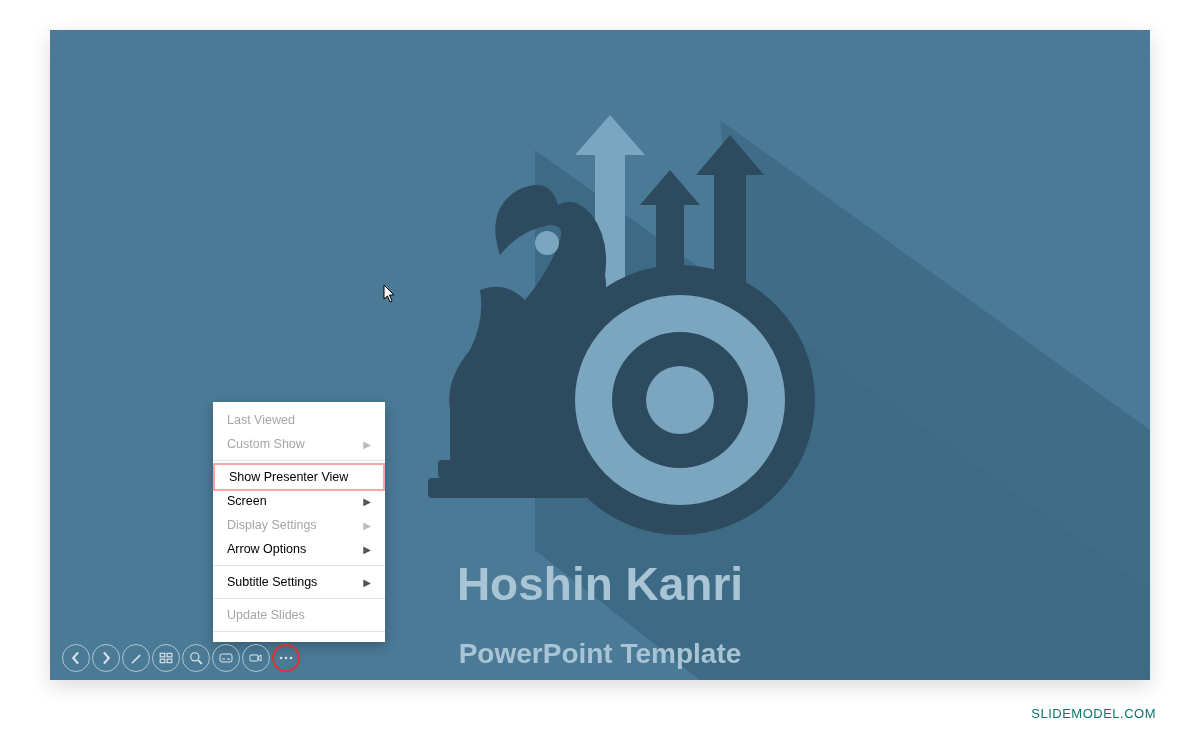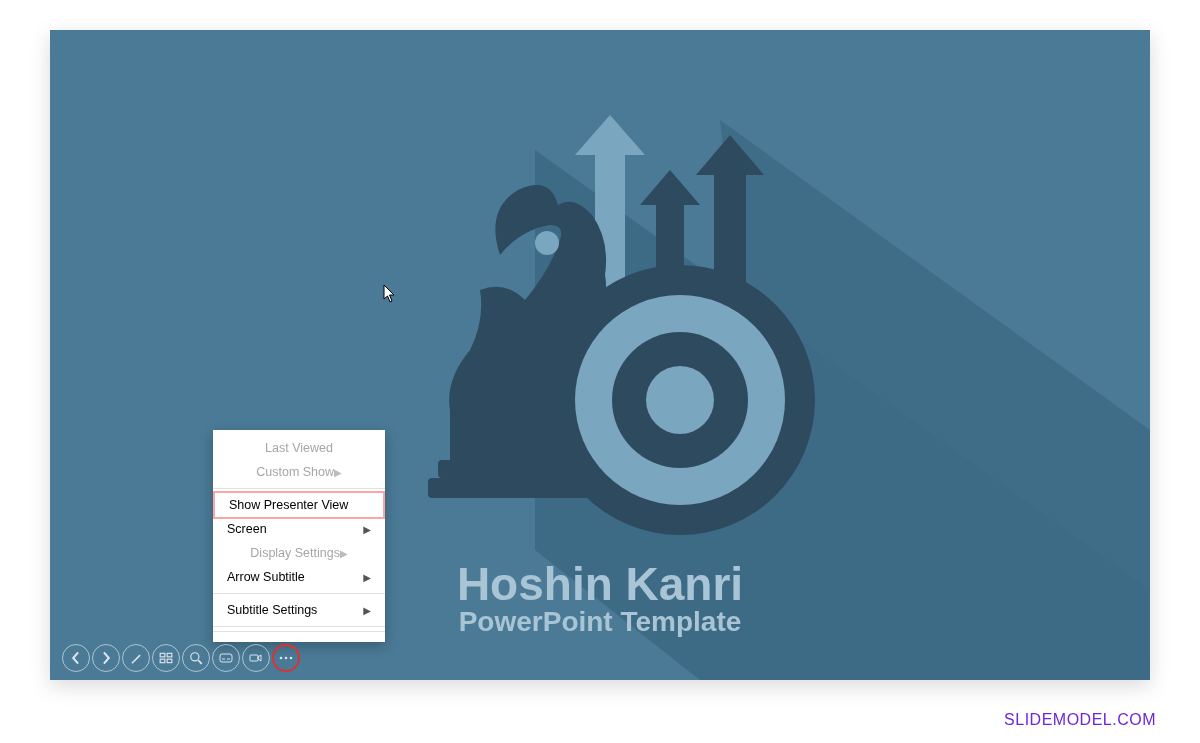--- a/index.html
+++ b/index.html
@@ -38,21 +38,21 @@
       transform: translateX(-50%);
       text-align: left;
       color: #a9c4d4;
       font-weight: 700;
       font-size: 46px;
       white-space: nowrap;
     }
     .subtitle {
       position: absolute;
       left: 50%;
-      top: 576px;
+      top: 608px;
       transform: translateX(-50%);
       text-align: center;
       color: #a9c4d4;
       font-weight: 700;
       font-size: 28px;
       white-space: nowrap;
     }
     .toolbar {
       position: absolute;
       left: 12px;
@@ -90,42 +90,42 @@
       color: #000;
     }
     .menu-item {
       padding: 5px 14px;
       display: flex;
       justify-content: space-between;
       align-items: center;
       cursor: pointer;
       position: relative;
     }
-    .menu-item.disabled { color: #a6a6a6; cursor: default; justify-content: center; }
+    .menu-item.disabled { color: #a6a6a6; cursor: default; }
     .menu-sep { height: 1px; background: #e1e1e1; margin: 4px 0; }
     .menu-item .arrow { font-size: 10px; color: #555; }
     .menu-item.disabled .arrow { color: #bbb; }
     .menu-highlight {
       border: 2px solid #fca5a5;
       margin: -2px 0;
     }
     .cursor {
       position: absolute;
       left: 333px;
       bottom: 376px;
       width: 14px; height: 20px;
       pointer-events: none;
     }
     .watermark {
       position: absolute;
       right: 44px;
-      bottom: 14px;
-      font-size: 16px;
+      bottom: 22px;
+      font-size: 13px;
       letter-spacing: 0.5px;
-      color: #6d28d9;
+      color: #0f766e;
     }
   </style>
 </head>
 <body>
 
 <div class="frame">
   <div class="slide">
 
     <svg class="art" viewBox="0 0 1100 650">
 
@@ -172,29 +172,32 @@
       </div>
       <div class="menu-item">
         <span>Screen</span>
         <span class="arrow">▶</span>
       </div>
       <div class="menu-item disabled">
         <span>Display Settings</span>
         <span class="arrow">▶</span>
       </div>
       <div class="menu-item">
-        <span>Arrow Subtitle</span>
+        <span>Arrow Options</span>
         <span class="arrow">▶</span>
       </div>
       <div class="menu-sep"></div>
       <div class="menu-item">
         <span>Subtitle Settings</span>
         <span class="arrow">▶</span>
       </div>
       <div class="menu-sep"></div>
+      <div class="menu-item disabled">
+        <span>Update Slides</span>
+      </div>
       <div class="menu-sep"></div>
     </div>
 
     <svg class="cursor" viewBox="0 0 14 20">
       <path d="M1 1 L1 15 L4.5 12 L7 18 L9 17 L6.5 11 L11 11 Z" fill="#fff" stroke="#000" stroke-width="1"></path>
     </svg>
 
     <div class="toolbar">
       <div class="tool">
         <svg viewBox="0 0 10 10">

